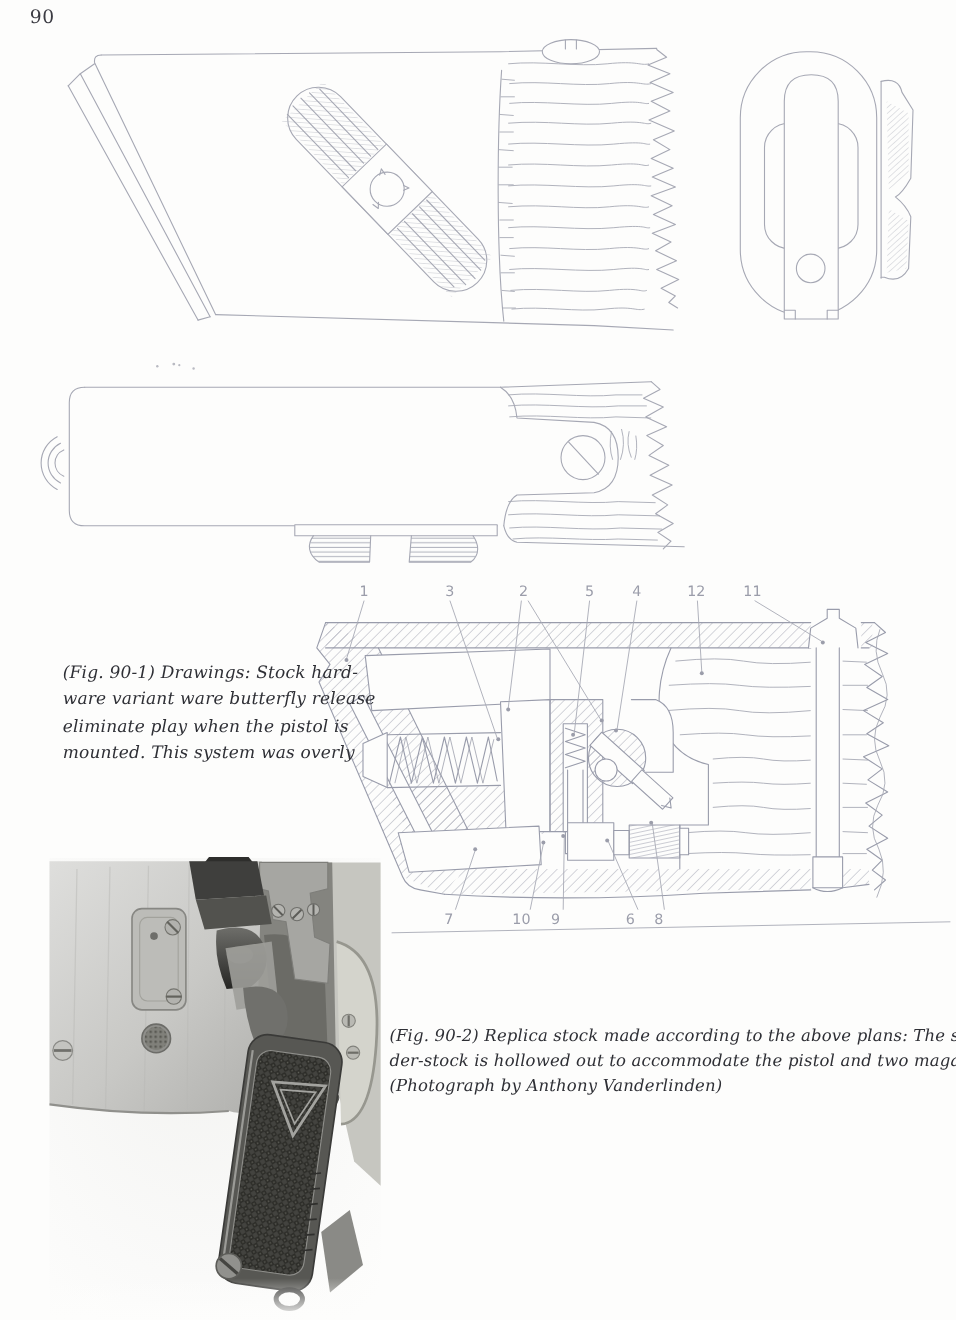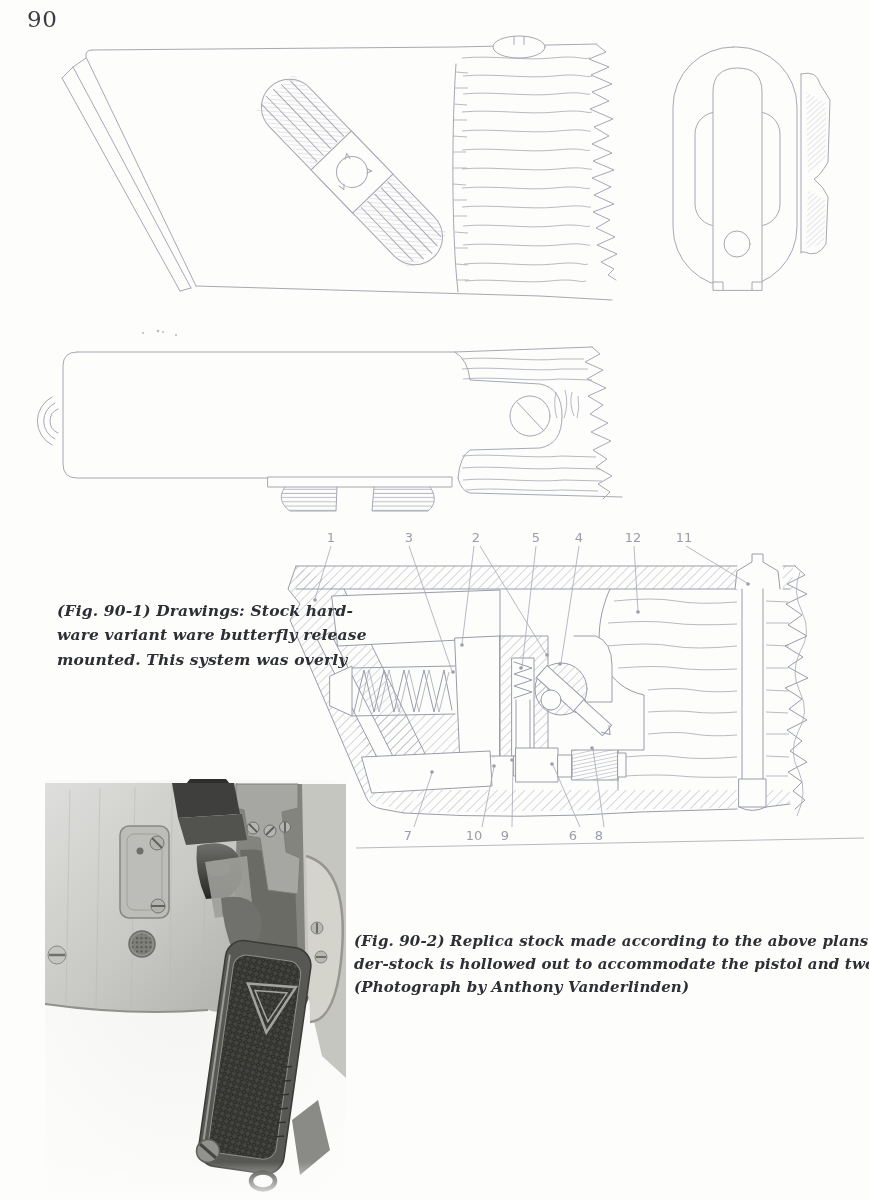--- a/index.html
+++ b/index.html
@@ -9,26 +9,25 @@
     overflow:hidden;
     font-family:"DejaVu Serif", serif;
   }
   svg{position:absolute;left:0;top:0;}
   .s{stroke:var(--color-line,#a6a8b4);stroke-width:1;stroke-linecap:round;stroke-linejoin:round;}
   .s2{stroke:var(--color-line2,#999cab);stroke-width:1;stroke-linecap:round;stroke-linejoin:round;}
   .thin{stroke:var(--color-line,#a6a8b4);stroke-width:.8;}
   .callout{font:13px "DejaVu Sans", sans-serif;fill:var(--color-callout,#9b9daa);}
   .page-number{
     position:absolute;left:27px;top:6px;
-    font-size:23px;color:#3b3b42;letter-spacing:.5px;
+    font-size:17px;color:#3b3b42;letter-spacing:.5px;
   }
   .caption{
     position:absolute;font-style:italic;color:var(--color-caption,#2e2f35);
     letter-spacing:.15px;
-    font-weight:bold;
   }
   .caption .cline{white-space:nowrap;}
   #cap1{left:57px;top:599px;width:280px;font-size:15.5px;line-height:24.4px;}
   #cap2{left:354px;top:930px;width:540px;font-size:15px;line-height:23px;}
 </style>
 </head>
 <body>
 
 <div class="page">
 
@@ -403,20 +402,21 @@
       <ellipse cx="263" cy="1181" rx="12" ry="8.5" fill="none" stroke="#3c3c3a" stroke-width="4.5"></ellipse>
       <rect x="45" y="1162" width="301" height="38" fill="url(#gFadeBottom)"></rect>
     </g>
   </svg>
 
   <div class="page-number">90</div>
 
   <div class="caption" id="cap1">
     <div class="cline">(Fig. 90-1)  Drawings: Stock hard-</div>
     <div class="cline">ware variant ware butterfly release</div>
+    <div class="cline">eliminate play when the pistol is</div>
     <div class="cline">mounted. This system was overly</div>
   </div>
 
   <div class="caption" id="cap2">
     <div class="cline">(Fig. 90-2)  Replica stock made according to the above plans: The shoul-</div>
     <div class="cline">der-stock is hollowed out to accommodate the pistol and two magazines.</div>
     <div class="cline">(Photograph by Anthony Vanderlinden)</div>
   </div>
 
 </div>

